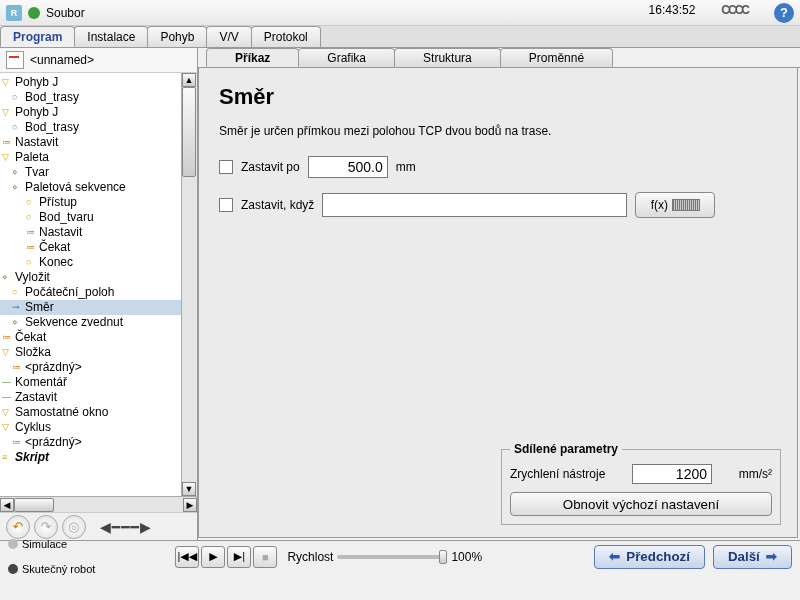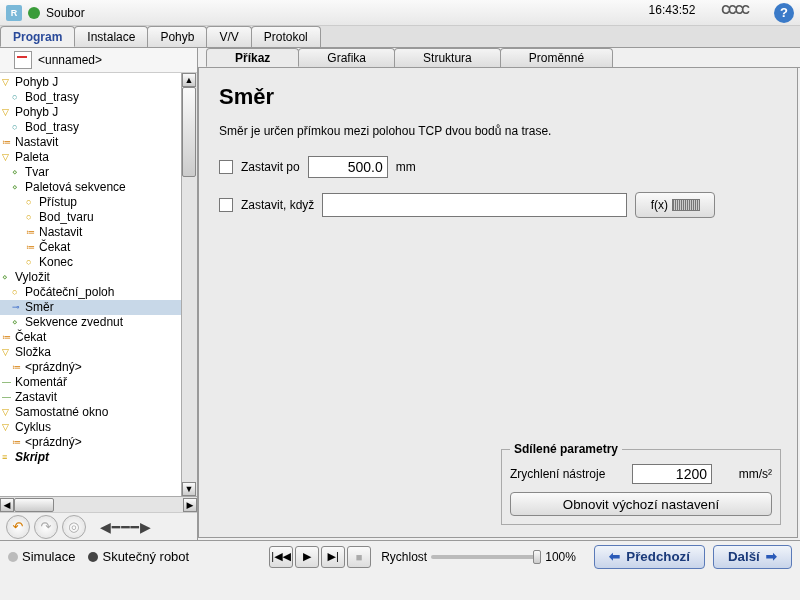--- a/index.html
+++ b/index.html
@@ -12,21 +12,21 @@
 .globe { width: 12px; height: 12px; background: #3a9c3a; border-radius: 50%; }
 .help-icon { width: 20px; height: 20px; background: #3a7ac8; border-radius: 50%; color: #fff; display: flex; align-items: center; justify-content: center; font-weight: bold; font-size: 13px; cursor: pointer; }
 .signal { letter-spacing: -2px; font-weight: bold; color: #555; }
 
 .main-tabs { display: flex; border-bottom: 1px solid #999; background: #e0e0e0; height: 22px; }
 .main-tab { padding: 3px 12px; border: 1px solid #999; border-bottom: none; background: linear-gradient(#f8f8f8,#e0e0e0); margin-right: -1px; border-radius: 4px 4px 0 0; cursor: pointer; }
 .main-tab.active { background: #f0f0f0; font-weight: bold; color: #2a4a9a; border-bottom: 1px solid #f0f0f0; position: relative; z-index: 1; }
 
 .content { display: flex; height: 492px; }
 .sidebar { width: 198px; display: flex; flex-direction: column; border-right: 1px solid #999; }
-.file-row { display: flex; align-items: center; gap: 6px; padding: 3px 14px; border-bottom: 1px solid #ccc; background: #f6f6f6; }
+.file-row { display: flex; align-items: center; gap: 6px; padding: 3px 6px; border-bottom: 1px solid #ccc; background: #f6f6f6; }
 .disk-icon { width: 18px; height: 18px; background: #fff; border: 1px solid #999; position: relative; }
 .disk-icon::after { content: ""; position: absolute; top: 4px; left: 2px; width: 10px; height: 2px; background: #d33; }
 
 .tree-wrap { display: flex; flex: 1; overflow: hidden; }
 .tree { flex: 1; background: #fff; overflow: hidden; font-size: 12px; padding: 2px 0; }
 .tree-scroll-v { width: 16px; background: #e4e4e4; border-left: 1px solid #aaa; position: relative; }
 .tree-scroll-v .thumb { position: absolute; top: 14px; width: 14px; height: 90px; background: linear-gradient(#fafafa,#ccc); border: 1px solid #888; left: 0; border-radius: 2px; }
 .tree-scroll-v .arrow { position: absolute; width: 14px; height: 14px; left: 0; background: linear-gradient(#fafafa,#ccc); border: 1px solid #888; font-size: 9px; text-align: center; line-height: 12px; }
 .tree-scroll-v .arrow.up { top: 0; } .tree-scroll-v .arrow.dn { bottom: 0; }
 .tree-scroll-h { height: 16px; background: #e4e4e4; border-top: 1px solid #aaa; display: flex; align-items: center; position: relative; }
@@ -61,21 +61,21 @@
 .params-row { display: flex; align-items: center; justify-content: space-between; margin-top: -6px; margin-bottom: 4px; gap: 4px; }
 .params-row .numfield { width: 80px; height: 20px; }
 .reset-btn { width: 100%; height: 24px; border: 1px solid #888; background: linear-gradient(#fafafa,#ddd); border-radius: 4px; cursor: pointer; margin-top: 4px; }
 
 .nav-row { height: 28px; display: flex; align-items: center; padding: 2px 6px; gap: 4px; border-top: 1px solid #ccc; }
 .nav-btn { width: 24px; height: 24px; border: 1px solid #aaa; border-radius: 12px; background: radial-gradient(#fff,#ddd); display: flex; align-items: center; justify-content: center; cursor: pointer; font-size: 13px; color: #d47a00; }
 .nav-btn.gray { color: #aaa; }
 .spread { margin-left: 10px; font-size: 14px; color: #444; letter-spacing: 1px; }
 
 .bottom { height: 32px; border-top: 1px solid #999; display: flex; align-items: center; padding: 0 8px; }
-.sim-col { display: flex; flex-direction: row; font-size: 13px; gap: 13px; margin-right: 80px; }
+.sim-col { display: flex; flex-direction: column; font-size: 11px; gap: 13px; margin-right: 80px; }
 .sim-row { display: flex; align-items: center; gap: 4px; }
 .dot-g { width: 10px; height: 10px; border-radius: 50%; background: #bbb; }
 .dot-d { width: 10px; height: 10px; border-radius: 50%; background: #444; }
 .transport { display: flex; gap: 2px; align-items: center; }
 .tbtn { width: 24px; height: 22px; border: 1px solid #888; background: linear-gradient(#fafafa,#ddd); border-radius: 3px; cursor: pointer; display: flex; align-items: center; justify-content: center; font-size: 11px; }
 .speed-lbl { margin-left: 10px; }
 .slider { width: 110px; height: 4px; background: #bbb; margin: 0 4px; position: relative; border-radius: 2px; }
 .slider .knob { position: absolute; right: 0; top: -5px; width: 8px; height: 14px; background: linear-gradient(#fafafa,#ccc); border: 1px solid #888; border-radius: 2px; }
 .nav-big { margin-left: auto; display: flex; gap: 8px; }
 .big-btn { height: 24px; padding: 0 14px; border: 1px solid #5a7ab8; background: linear-gradient(#f0f4fa,#c8d4ea); border-radius: 4px; cursor: pointer; display: flex; align-items: center; gap: 6px; font-weight: bold; color: #1a3a7a; }

